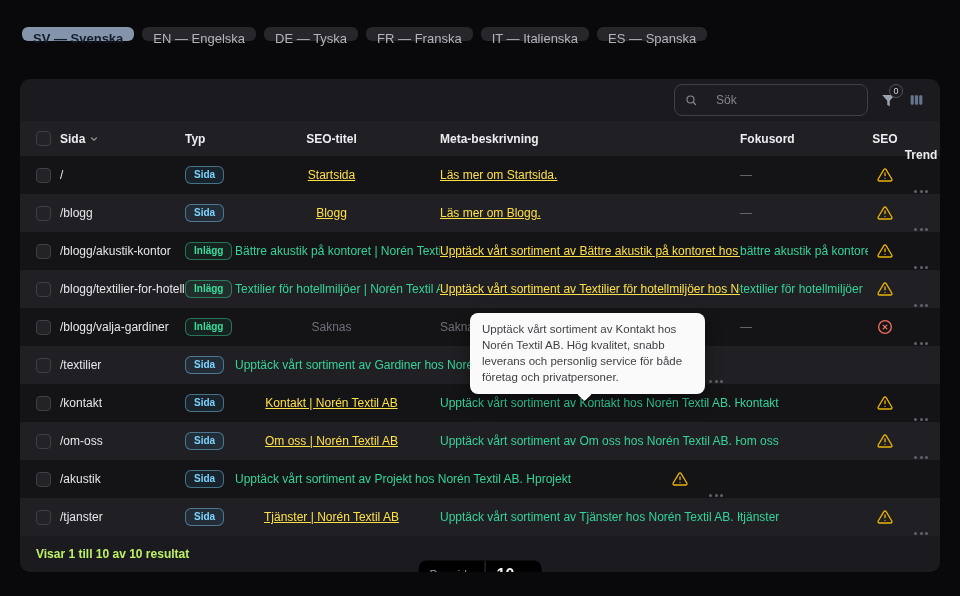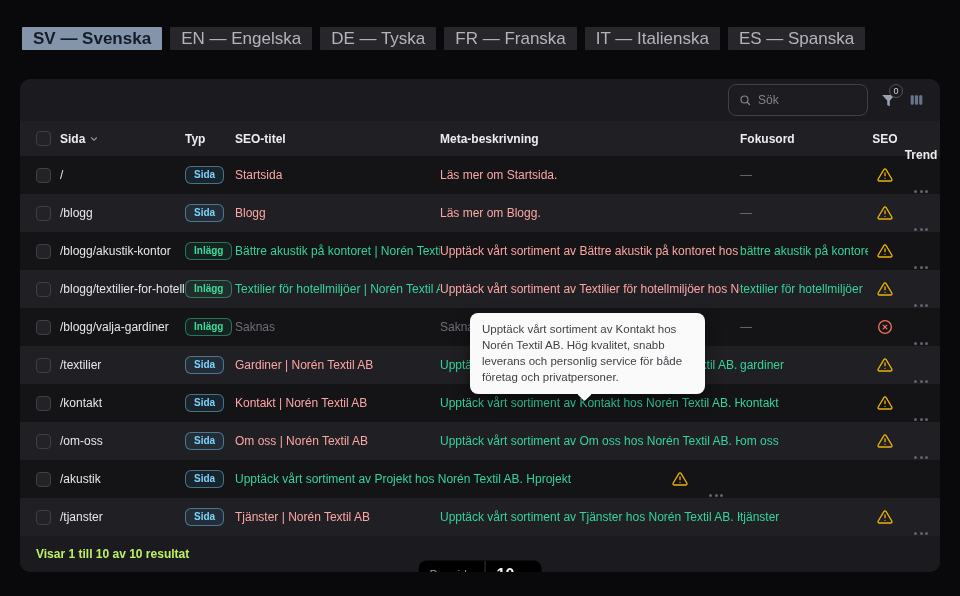--- a/index.html
+++ b/index.html
@@ -1,58 +1,58 @@
 <!DOCTYPE html>
 <html><head>
 <meta charset="utf-8">
 <style>
   * { margin:0; padding:0; box-sizing:border-box; }
   html,body { width:960px; height:596px; background:#09090b; font-family:"Liberation Sans","DejaVu Sans",sans-serif; }
   .stage { position:relative; width:960px; height:596px; background:#09090b; overflow:hidden; }
 
   
   .lang-tabs { position:absolute; top:27px; left:22px; display:flex; gap:8px; }
-  .lang-tab { height:23px; line-height:23px; padding:0 11px; border-radius:1px; font-size:17px;
+  .lang-tab { height:14px; line-height:23px; padding:0 11px; border-radius:6px; font-size:13px;
               background:#26262b; color:#b4b4bc; font-weight:500; cursor:pointer; white-space:nowrap; }
   .lang-tab.active { background:#8494ab; color:#141c2a; font-weight:700; }
 
   
   .panel { position:absolute; left:20px; top:79px; width:920px; height:493px; background:#1b1b1f; border-radius:10px; overflow:hidden; }
 
   
   .toolbar { height:42px; display:flex; align-items:center; justify-content:flex-end; padding:0 16px; gap:13px; }
-  .search { display:flex; align-items:center; gap:7px; width:140px; height:26px; border:1px solid #3f3f46; border-radius:8px; padding:15px 10px; background:#1d1d21; }
+  .search { display:flex; align-items:center; gap:19px; width:194px; height:26px; border:1px solid #3f3f46; border-radius:8px; padding:15px 10px; background:#1d1d21; }
   .search input { flex:1; min-width:0; background:transparent; border:none; outline:none; color:#e4e4e7; font-size:12px; font-family:inherit; }
   .search input::placeholder { color:#84848d; }
   .filter-wrap { position:relative; display:flex; align-items:center; }
   .filter-badge { position:absolute; top:-9px; right:-7px; min-width:14px; height:14px; line-height:12px; text-align:center;
                   border:1px solid #52525b; border-radius:50%; background:#1b1b1f; color:#d4d4d8; font-size:9px; padding:0 2px; }
   .icon-btn { display:flex; align-items:center; cursor:pointer; }
 
   
   .thead { display:flex; align-items:center; height:35px; background:#202024; color:#ededf0; font-size:12px; font-weight:700; }
   .trow  { display:flex; align-items:center; height:38px; font-size:12px; }
   .trow.odd  { background:#141417; }
   .trow.even { background:#202024; }
   .cell { white-space:nowrap; overflow:hidden; padding-right:12px; }
   .c-check { width:40px;  padding-left:16px; padding-right:0; display:flex; align-items:center; }
   .c-sida  { width:125px; }
   .c-typ   { width:50px;  overflow:visible; }
-  .c-titel { width:205px; }
+  .c-titel { width:205px;text-align:center; }
   .c-meta  { width:300px; }
   .c-fokus { width:128px; }
   .c-seo   { width:34px;  display:flex; justify-content:center; padding-right:0; }
   .c-trend { width:38px;  display:flex; justify-content:center; padding-right:0;margin-top:32px; }
   .checkbox { width:15px; height:15px; border-radius:4px; border:1px solid #3f3f46; background:#232327; cursor:pointer; }
   .sort-wrap { display:inline-flex; align-items:center; gap:4px; cursor:pointer; }
   .path { color:#e7e7ea; font-weight:500; }
   .badge { display:inline-block; font-size:10px; font-weight:600; padding:2px 8px; border-radius:6px; line-height:1.2; }
   .badge-blue  { color:#7dd3fc; background:rgba(60,130,180,.14); border:1px solid rgba(125,211,252,.45); }
   .badge-green { color:#3ddc9b; background:rgba(30,140,100,.12); border:1px solid rgba(61,220,155,.45); }
-  .txt-amber { color:#fca5a5; }
+  .txt-amber { color:#fde047;text-decoration:underline; }
   .txt-green { color:#34d399; }
   .txt-muted { color:#6f6f78; }
   .status-icon { display:flex; align-items:center; }
   .more { display:flex; gap:2.5px; cursor:pointer; padding:4px 2px; }
   .more i { width:3px; height:3px; border-radius:50%; background:#62626b; }
 
   
   .tfoot { position:relative; height:36px; display:flex; align-items:center; padding:0 16px; background:#1b1b1f; }
   .results { color:#bef264; font-size:12px; font-weight:600; }
   .per-page { position:absolute; left:50%; top:50%; transform:translate(-50%,-50%); display:flex; align-items:center;
@@ -262,21 +262,20 @@
               <i></i>
             </span>
           </div>
   </div>
         <div class="trow even">
     <div class="cell c-check">
             <span class="checkbox"></span>
           </div>
     <div class="cell c-sida"><span class="path">/textilier</span></div>
     <div class="cell c-typ"><span class="badge badge-blue">Sida</span></div>
-    <div class="cell c-titel"><span class="txt-amber">Gardiner | Norén Textil AB</span></div>
     <div class="cell c-meta"><span class="txt-green">Upptäck vårt sortiment av Gardiner hos Norén Textil AB. Hög...</span></div>
     <div class="cell c-fokus"><span class="txt-green">gardiner</span></div>
     <div class="cell c-seo">
       <span class="status-icon">
         <svg width="16" height="16" viewBox="0 0 24 24" fill="none" stroke="#eab308" stroke-width="2" stroke-linecap="round" stroke-linejoin="round">
                 <path d="M10.29 3.86L1.82 18a2 2 0 0 0 1.71 3h16.94a2 2 0 0 0 1.71-3L13.71 3.86a2 2 0 0 0-3.42 0z"></path>
                 <line x1="12" y1="9" x2="12" y2="13"></line>
                 <line x1="12" y1="17" x2="12.01" y2="17"></line>
               </svg>
       </span>

